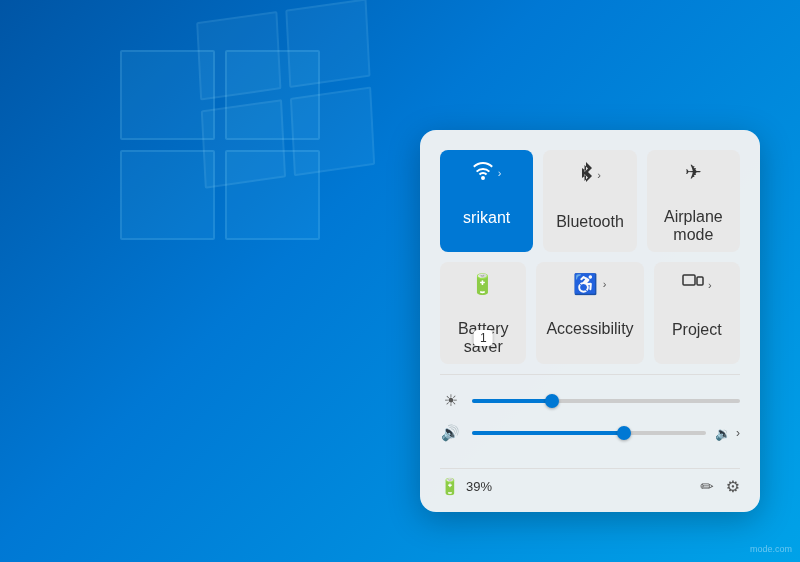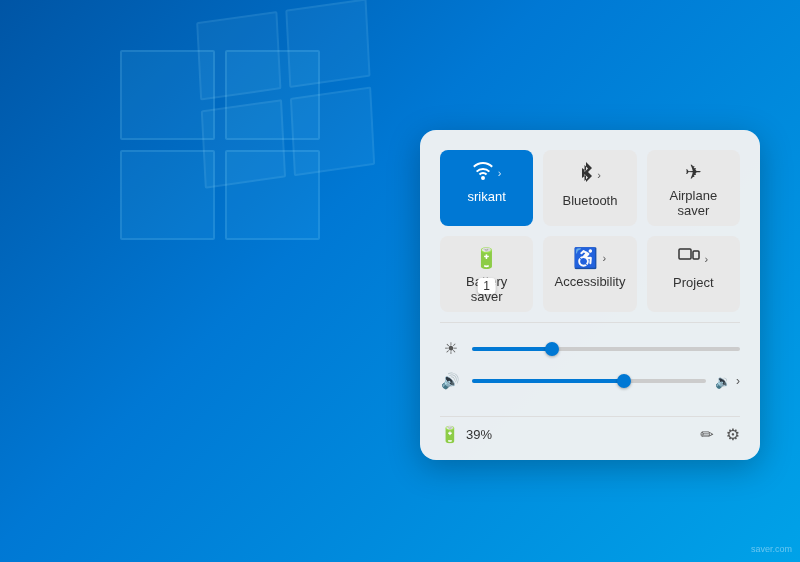--- a/index.html
+++ b/index.html
@@ -109,24 +109,25 @@
     }
 
     .tile-icon-row {
       display: flex;
       align-items: center;
       gap: 4px;
       margin-bottom: 6px;
     }
 
     .tile-label {
-      font-size: 13px;
+      font-size: 16px;
       color: #333;
       text-align: center;
       font-weight: 400;
+      margin-top: 20px;
     }
 
     .tile.active .tile-label {
       color: white;
     }
 
     .tile-chevron {
       font-size: 11px;
       color: #555;
     }
@@ -314,21 +315,21 @@
         </span>
         <span class="tile-chevron" style="color:#555;">›</span>
       </div>
       <span class="tile-label">Bluetooth</span>
     </div>
 
     <div class="tile">
       <div class="tile-icon-row">
         <span class="tile-icon" style="color:#333; font-size:20px;">✈</span>
       </div>
-      <span class="tile-label">Airplane saver</span>
+      <span class="tile-label">Airplane mode</span>
     </div>
   </div>
 
   <div class="tiles-row">
 
     <div class="tile" style="position:relative;">
       <div class="tile-icon-row">
         <span class="tile-icon" style="color:#333; font-size:20px;">🔋</span>
       </div>
       <span class="tile-label">Battery saver</span>
@@ -392,13 +393,13 @@
       <span>39%</span>
     </div>
     <div class="bottom-icons">
       <span class="bottom-icon">✏</span>
       <span class="bottom-icon">⚙</span>
     </div>
   </div>
 
 </div>
 
-<div class="watermark">saver.com</div>
+<div class="watermark">mode.com</div>
 
 </body></html>

